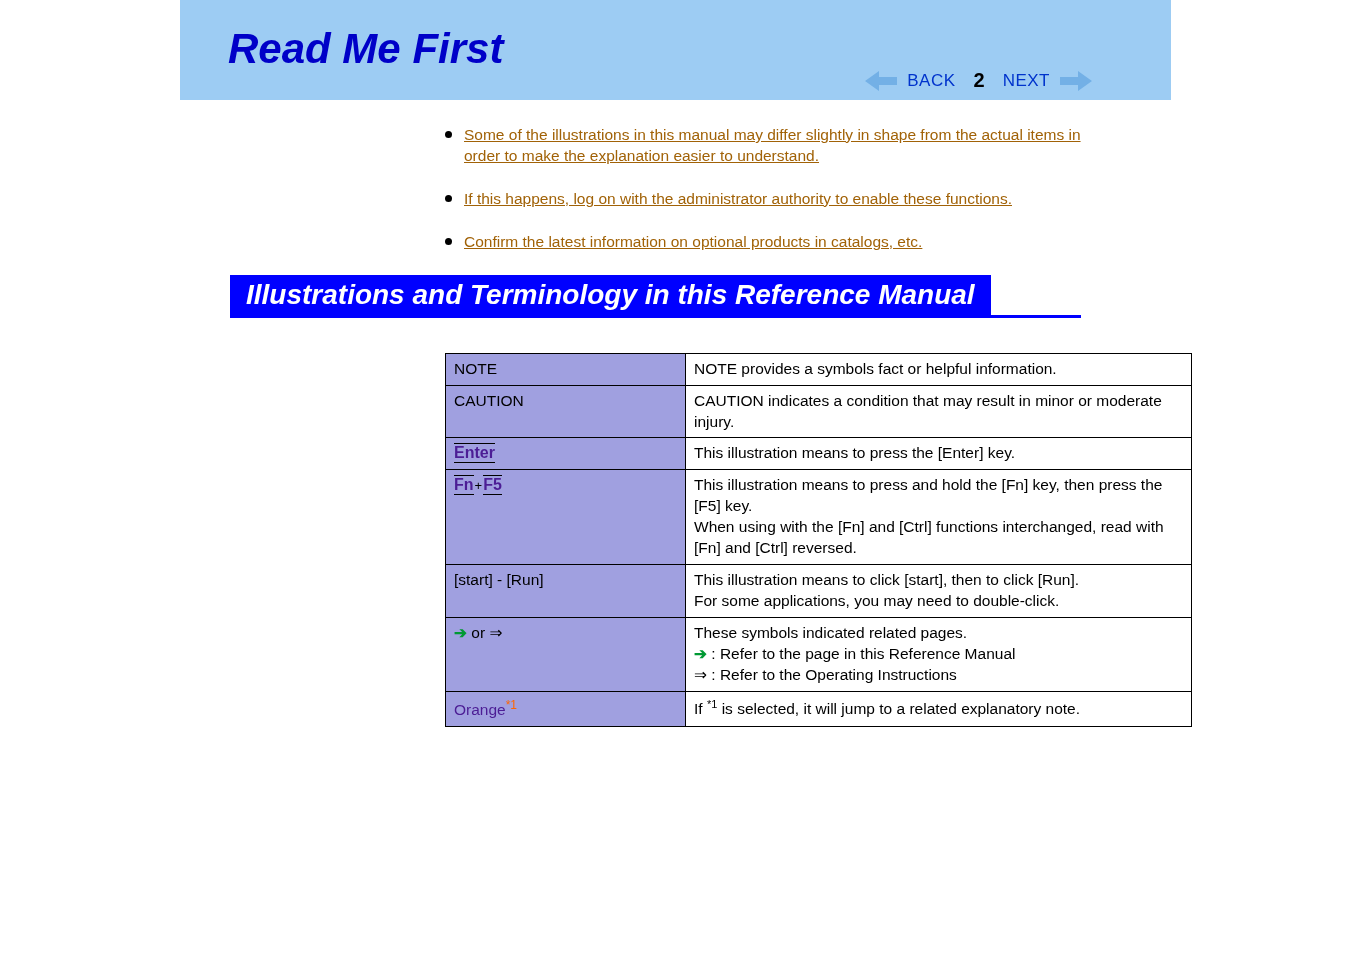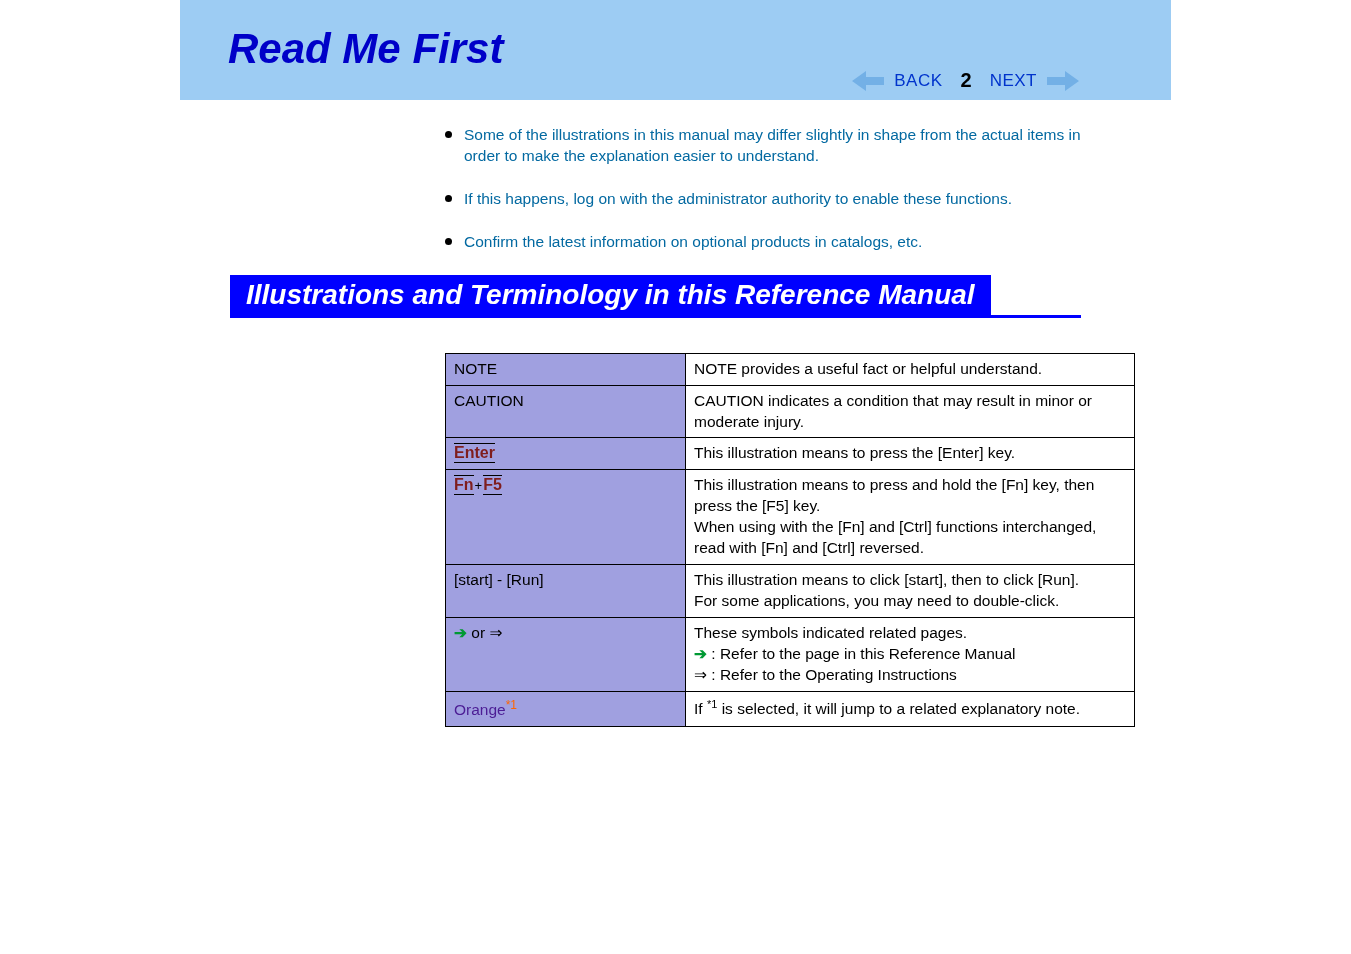--- a/index.html
+++ b/index.html
@@ -30,21 +30,21 @@
     .page-title {
       color: #0000c8;
       font-size: 42px;
       font-weight: bold;
       font-style: italic;
       padding-left: 48px;
       padding-top: 5px;
     }
     .nav-bar {
       position: absolute;
-      right: 92px;
+      right: 79px;
       bottom: 8px;
       display: flex;
       align-items: center;
       gap: 10px;
     }
     .nav-link {
       color: #0033cc;
       font-size: 17px;
       font-weight: normal;
       cursor: pointer;
@@ -67,21 +67,22 @@
     }
     .bullet-list {
       margin-left: 265px;
       margin-right: 80px;
     }
     .bullet-item {
       display: flex;
       margin-bottom: 22px;
       font-size: 15.5px;
       line-height: 1.35;
-      color: #0369a1;
+      color: #a16207;
+      text-decoration: underline;
     }
     .bullet-dot {
       width: 7px;
       height: 7px;
       background: #000000;
       border-radius: 50%;
       margin-top: 6px;
       margin-right: 12px;
       flex-shrink: 0;
     }
@@ -109,21 +110,21 @@
       font-weight: bold;
       font-style: italic;
       padding: 4px 16px 4px 16px;
       display: inline-block;
       margin-left: 50px;
     }
     .terminology-table {
       margin-left: 265px;
       margin-right: 90px;
       border-collapse: collapse;
-      width: 690px;
+      width: 747px;
     }
     .terminology-table td {
       border: 1px solid #000000;
       padding: 5px 8px;
       font-size: 15.5px;
       line-height: 1.35;
       vertical-align: top;
     }
     .terminology-table td.label-cell {
       background: #a0a0e0;
@@ -131,21 +132,21 @@
       color: #000000;
     }
     .terminology-table td.desc-cell {
       background: #ffffff;
       color: #000000;
     }
     .key-illustration {
       font-family: Arial, sans-serif;
       font-weight: 900;
       font-size: 16px;
-      color: #7f1d1d;
+      color: #4c1d95;
       text-decoration: none;
       border-top: 1.5px solid #000;
       border-bottom: 1.5px solid #000;
       display: inline-block;
       line-height: 1.1;
     }
     .fn-key {
       font-weight: 900;
     }
     .plus-sign {
@@ -218,21 +219,21 @@
 
     <div class="section-header-wrap">
       <div class="section-header">Illustrations and Terminology in this Reference Manual</div>
       <div class="section-header-underline"></div>
     </div>
 
     <table class="terminology-table">
       <tbody>
           <tr>
         <td class="label-cell">NOTE</td>
-        <td class="desc-cell">NOTE provides a useful fact or helpful understand.</td>
+        <td class="desc-cell">NOTE provides a symbols fact or helpful information.</td>
       </tr>
       <tr>
         <td class="label-cell">CAUTION</td>
         <td class="desc-cell">CAUTION indicates a condition that may result in minor or moderate injury.</td>
       </tr>
       <tr>
         <td class="label-cell">
           <span class="key-illustration">Enter</span>
         </td>
         <td class="desc-cell">This illustration means to press the [Enter] key.</td>

